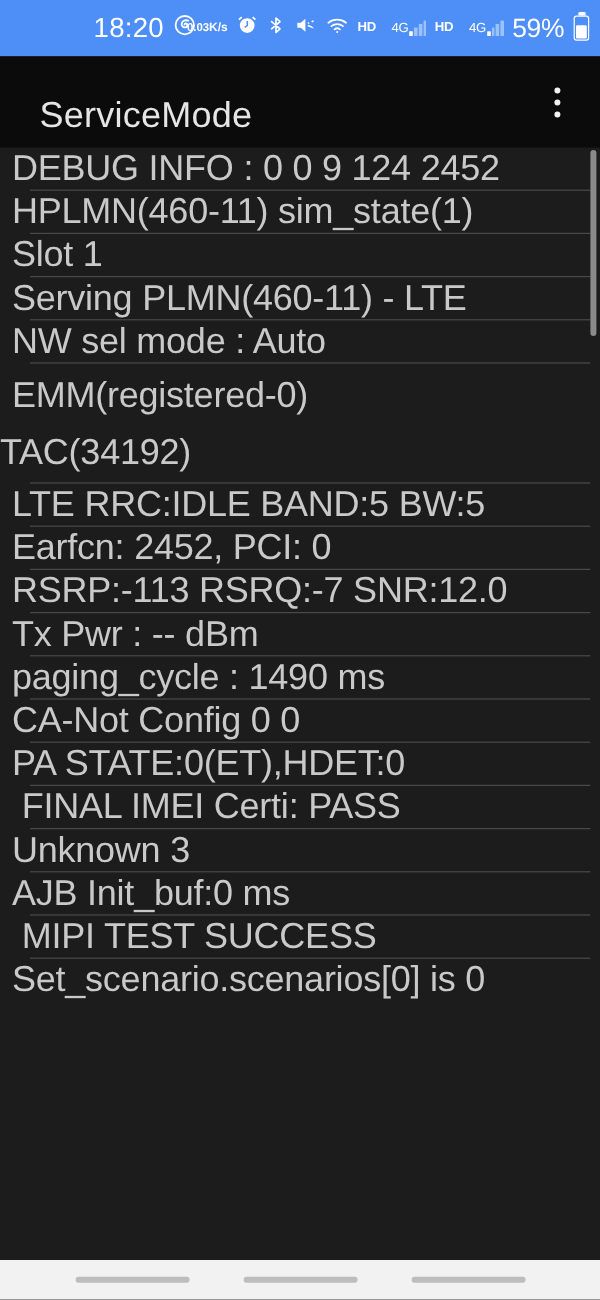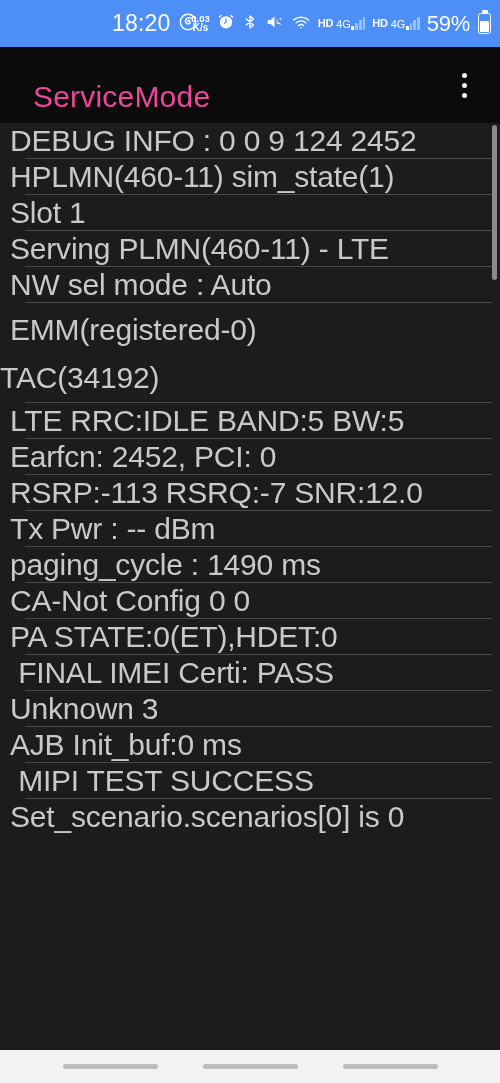--- a/index.html
+++ b/index.html
@@ -30,52 +30,52 @@
     background: #4d8ef7;
     display: flex;
     align-items: center;
     position: relative;
     color: #ffffff;
     overflow: hidden;
   }
   .sb-left {
     display: flex;
     align-items: center;
-    margin-left: 112px;
+    margin-left: 78px;
     gap: 7px;
   }
   .sb-clock {
     font-size: 23px;
     font-weight: 500;
     letter-spacing: 0.2px;
     line-height: 1;
   }
   .sb-right {
     position: absolute;
     right: 9px;
     top: 0;
     height: 47px;
     display: flex;
     align-items: center;
     gap: 7px;
   }
   .netspeed {
     display: flex;
-    flex-direction: column;
+    flex-direction: row;
     align-items: center;
     justify-content: center;
     line-height: 1.0;
     font-weight: bold;
   }
   .netspeed .ns-num { font-size: 9.5px; }
   .netspeed .ns-unit { font-size: 10px; }
 
   .sb-icon { display: block; }
 
-  .hdgrp { display: flex; align-items: flex-end; gap: 3px; }
+  .hdgrp { display: flex; align-items: flex-end; gap: 13px; }
   .hd-lbl {
     font-size: 11px;
     font-weight: bold;
     letter-spacing: -0.2px;
     line-height: 1;
     padding-bottom: 1px;
   }
   .netgrp { display: flex; align-items: flex-end; gap: 1px; }
   .net-type {
     font-size: 11px;
@@ -128,21 +128,21 @@
   .appbar {
     flex: 0 0 76px;
     height: 76px;
     background: #0b0b0b;
     display: flex;
     align-items: center;
     position: relative;
   }
   .appbar-title {
     margin-left: 33px;
-    color: #ec4899;
+    color: #e5e5e5;
     font-size: 30px;
     font-weight: 500;
     letter-spacing: 0.2px;
     margin-top: 24px;
   }
   .overflow-btn {
     position: absolute;
     right: 22px;
     top: 50%;
     transform: translateY(-50%);

